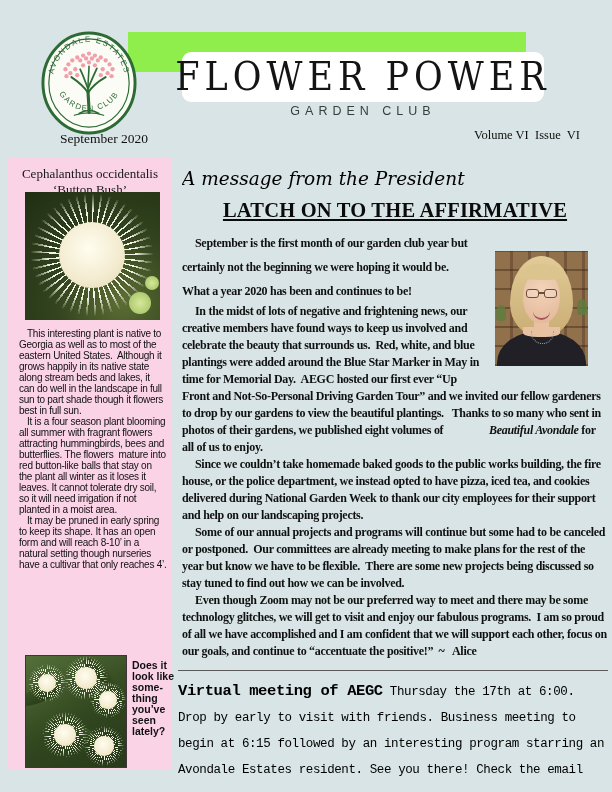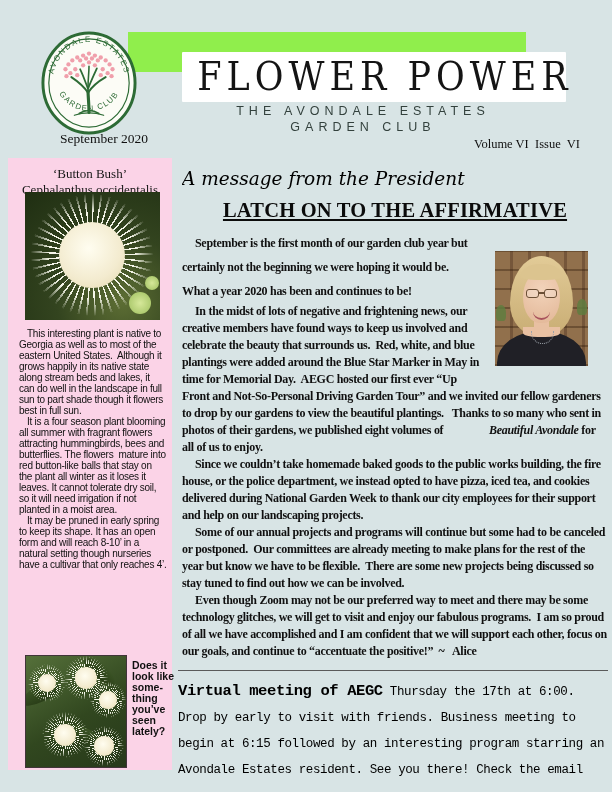--- a/index.html
+++ b/index.html
@@ -3,29 +3,29 @@
 <meta charset="utf-8">
 <title>Flower Power</title>
 <style>
   html,body{margin:0;padding:0;}
   .page{position:relative;width:612px;height:792px;background:#d8e4e5;overflow:hidden;
         font-family:"Liberation Serif",serif;color:#101010;}
 
   
   .green-bar{position:absolute;left:128px;top:32px;width:398px;height:40px;background:#90ee4c;z-index:1;}
   .title-box{position:absolute;left:182px;top:52px;width:362px;height:50px;background:#ffffff;
-             border-radius:1px;z-index:2;display:flex;align-items:center;justify-content:center;padding-left:22px;}
+             border-radius:9px;z-index:2;display:flex;align-items:center;justify-content:center;}
   .title-box h1{margin:0;font-family:"DejaVu Serif",serif;font-weight:400;font-size:35px;
                 letter-spacing:5px;color:#141414;transform:scaleY(1.12);white-space:nowrap;}
   .logo{position:absolute;left:40px;top:30px;z-index:3;}
   .subtitle{position:absolute;left:182px;top:103px;width:362px;text-align:center;
             font-family:"Liberation Sans",sans-serif;font-size:12.5px;letter-spacing:5px;
             color:#33413d;line-height:16px;z-index:2;}
   .issue-date{position:absolute;left:60px;top:131px;font-size:13.5px;}
-  .volume{position:absolute;left:474px;top:137px;font-size:12.5px;white-space:pre;}
+  .volume{position:absolute;left:474px;top:128px;font-size:12.5px;white-space:pre;}
 
   
   .sidebar{position:absolute;left:8px;top:158px;width:164px;height:612px;background:#fbd3e7;z-index:1;}
   .plant-title{margin:8px 4px 0 4px;text-align:center;font-size:13px;line-height:16px;color:#171717;}
   .photo-frame{position:absolute;overflow:hidden;}
   .photo1{left:17px;top:34px;width:135px;height:128px;
           background:radial-gradient(circle at 72% 85%, #5d6e34 0%, #33441f 45%, #1f2e12 100%);}
   .photo2{left:17px;top:497px;width:102px;height:113px;border:1px solid #42343a;box-sizing:border-box;
           background:linear-gradient(150deg,#55703a,#31471f 55%,#27391a);}
   .sidebar-text{position:absolute;left:11px;top:170px;width:148px;height:326px;overflow:hidden;
@@ -150,30 +150,29 @@
         <circle cx="56" cy="36" r="2.2"></circle>
       <circle cx="50" cy="33" r="2.2"></circle>
         <circle cx="38" cy="46" r="2.2"></circle>
         <circle cx="62" cy="46" r="2.2"></circle>
       <circle cx="27" cy="47" r="2.2"></circle>
         <circle cx="73" cy="47" r="2.2"></circle>
     </g>
   </svg>
 
   <div class="subtitle">
-    <div>THE AVONDALE ESTATES</div>
     <div>GARDEN CLUB</div>
   </div>
   <div class="issue-date">September 2020</div>
   <div class="volume">Volume VI  Issue  VI</div>
 
   <div class="sidebar">
     <div class="plant-title">
+      <div>Cephalanthus occidentalis</div>
       <div>‘Button Bush’</div>
-      <div>Cephalanthus occidentalis</div>
     </div>
 
     <div class="photo-frame photo1">
       <div class="pom pom-main">
         <div class="spk"></div>
         <div class="cor"></div>
       </div>
       <div class="bud" style="left:104px;top:100px;width:22px;height:22px;"></div>
       <div class="bud" style="left:120px;top:84px;width:14px;height:14px;"></div>
     </div>

